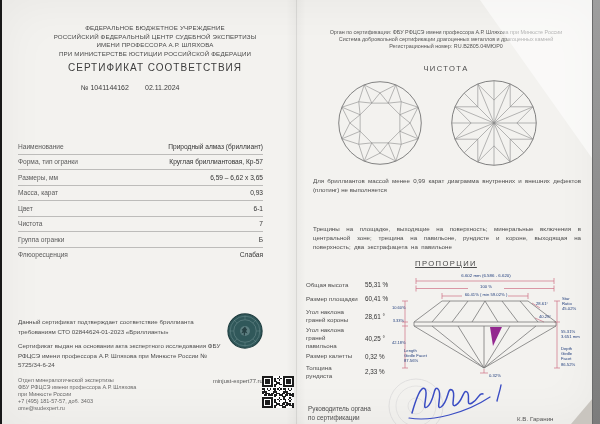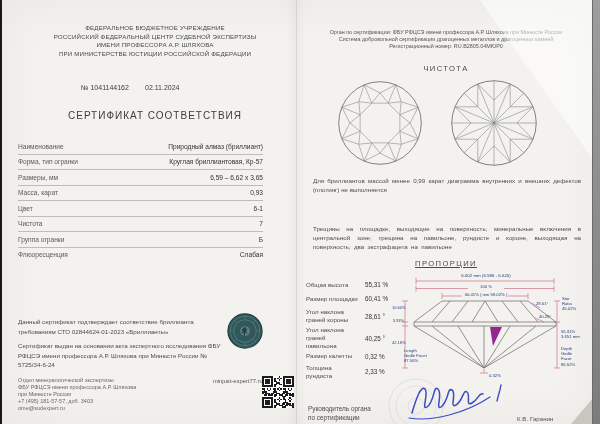--- a/index.html
+++ b/index.html
@@ -10,21 +10,21 @@
   
   #edge-left{left:0;top:0;width:2px;height:424px;background:#181818;}
   #edge-right{right:0;top:0;width:7px;height:424px;background:linear-gradient(180deg,#9e9e9e,#7c7c7c);border-left:1px solid #6b6b6b;}
   #fold{left:296px;top:0;width:1px;height:424px;background:rgba(0,0,0,.08);}
   #fold-shade{left:286px;top:0;width:20px;height:424px;background:linear-gradient(90deg,rgba(0,0,0,0) 0%,rgba(0,0,0,.035) 50%,rgba(0,0,0,0) 100%);}
   #glare{left:0;top:0;width:600px;height:424px;background:rgba(255,255,255,.55);
          clip-path:polygon(80% 0,100% 0,100% 40%);}
   #corner{right:7px;bottom:0;width:0;height:0;border-left:22px solid transparent;border-bottom:26px solid #c9c5bf;}
   
   .org{left:30px;top:24px;width:250px;text-align:center;font-size:6.2px;line-height:8.6px;color:#4a4a4a;letter-spacing:.15px;}
-  .cert-title{left:30px;top:62px;width:250px;text-align:center;font-size:10px;letter-spacing:1px;color:#3c3c3c;margin-top:48px;}
+  .cert-title{left:30px;top:62px;width:250px;text-align:center;font-size:10px;letter-spacing:1px;color:#3c3c3c;}
   .cert-no{left:81px;top:84px;font-size:7px;color:#3c3c3c;}
   .cert-date{left:145px;top:84px;font-size:7px;color:#3c3c3c;}
   .spec{left:18px;top:139px;width:245px;}
   .trow{display:flex;justify-content:space-between;align-items:center;height:14.5px;border-bottom:1px solid #bdbcba;}
   .trow:last-child{border-bottom:none;}
   .tlabel{font-size:6.6px;color:#5a5a5a;}
   .tval{font-size:6.6px;color:#333;}
   .stmt{left:18px;top:317px;width:213px;font-size:6.2px;line-height:9.6px;color:#4d4d4d;}
   .stmt2{top:341px;}
   #stamp{left:227px;top:313px;width:36px;height:36px;}

